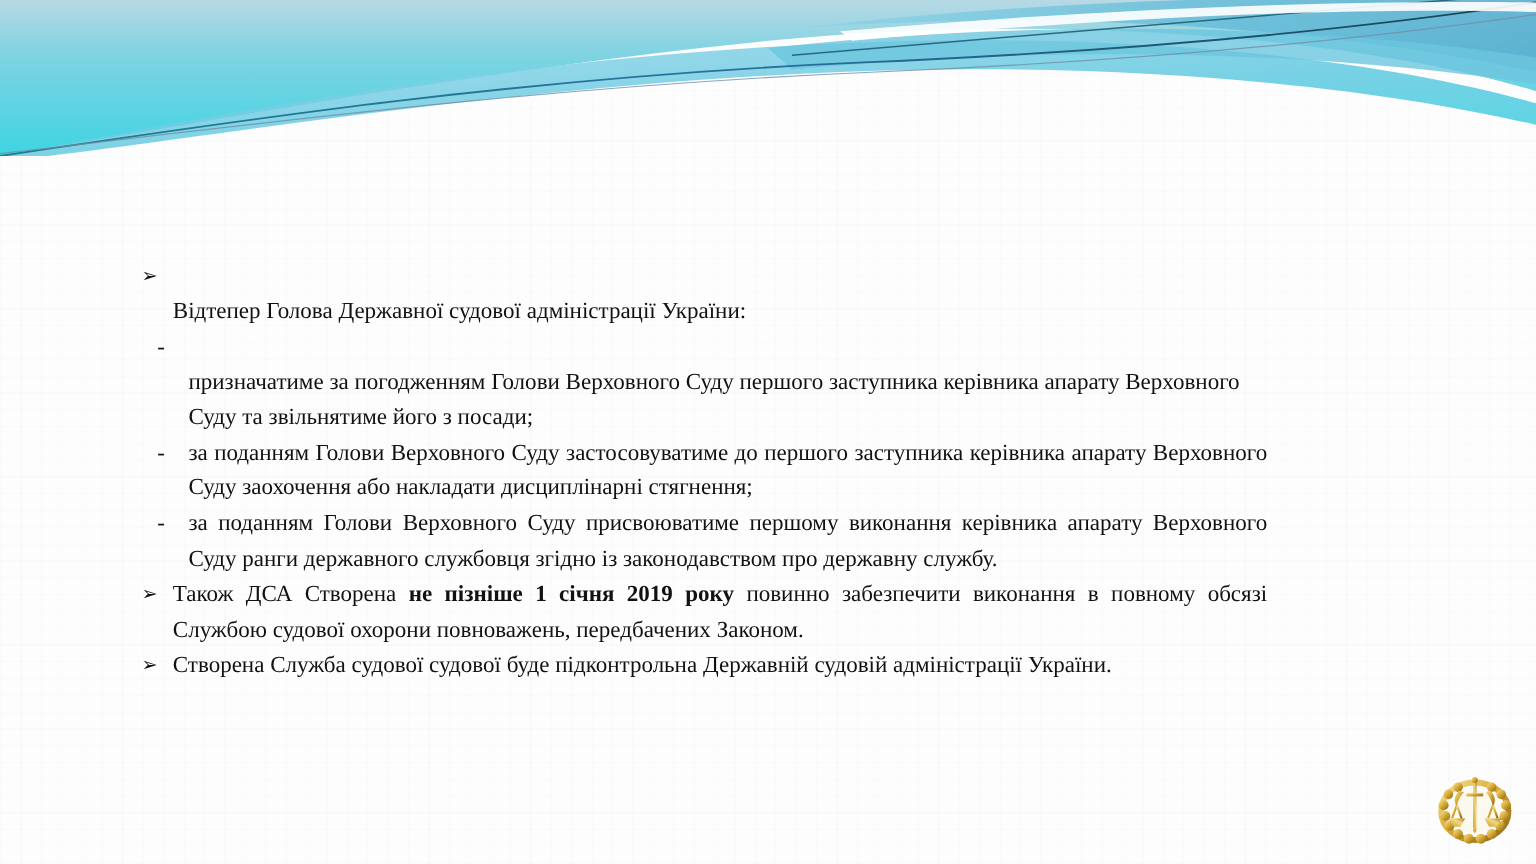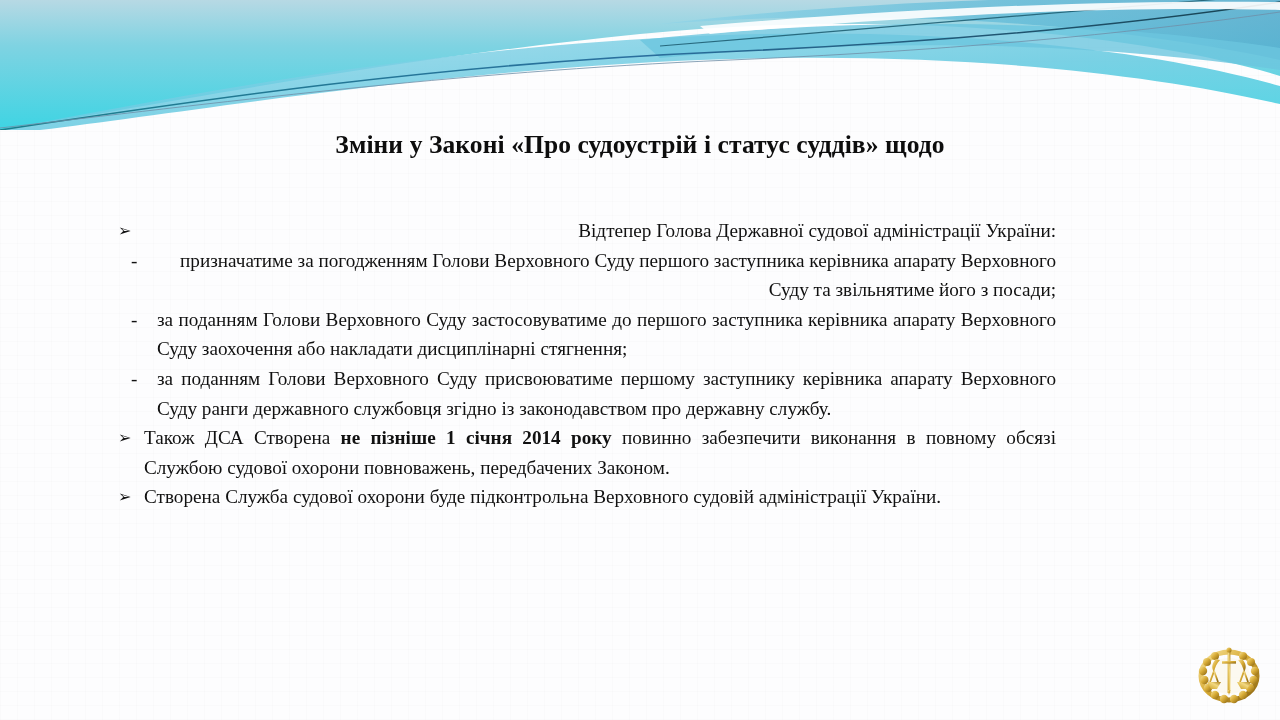--- a/index.html
+++ b/index.html
@@ -76,21 +76,22 @@
   .marker.dash {
     width: 26px;
     padding-left: 3px;
   }
   .bullet-text {
     flex: 1 1 auto;
     text-align: justify;
     text-justify: inter-word;
   }
   .bullet-text.no-justify {
-    text-align: right;
+    text-align: left;
+    margin-top: 29px;
   }
   .bullet-text b {
     font-weight: bold;
   }
   .level-1 { margin-left: 0px; }
   .level-2 { margin-left: 10px; }
   #emblem {
     position: absolute;
     left: 1196px;
     top: 641px;
@@ -139,21 +140,20 @@
     <path d="M640,40 C880,14 1110,22 1280,48 L1280,70 C1110,44 890,36 660,58 Z" fill="#6cc6df" opacity="0.8"></path>
 
     <path d="M0,130 C200,100 440,64 720,52 C980,41 1160,20 1280,2" fill="none" stroke="url(#thinLine)" stroke-width="1.6"></path>
     <path d="M0,128 C210,104 450,72 730,60 C990,49 1170,28 1280,12" fill="none" stroke="#6f8fa8" stroke-width="1" opacity="0.8"></path>
     <path d="M660,46 C900,26 1110,10 1280,-6" fill="none" stroke="#1f5f73" stroke-width="1.2" opacity="0.9"></path>
 
     <path d="M700,26 C930,6 1130,0 1280,2 L1280,10 C1120,6 930,14 710,34 Z" fill="#ffffff" opacity="0.9"></path>
   </svg>
 
   <div id="title-block">
-    <div class="title-line">Зміни у Законі «Про судоустрій і статус суддів» щодо</div>
   </div>
 
   <div id="body-block">
 
     <div class="bullet-row level-1">
       <span class="marker arrow">➢</span>
       <span class="bullet-text no-justify">Відтепер Голова Державної судової адміністрації України:</span>
     </div>
 
     <div class="bullet-row level-2">
@@ -161,33 +161,33 @@
       <span class="bullet-text no-justify">призначатиме за погодженням Голови Верховного Суду першого заступника керівника апарату Верховного Суду та звільнятиме його з посади;</span>
     </div>
 
     <div class="bullet-row level-2">
       <span class="marker dash">-</span>
       <span class="bullet-text">за поданням Голови Верховного Суду застосовуватиме до першого заступника керівника апарату Верховного Суду заохочення або накладати дисциплінарні стягнення;</span>
     </div>
 
     <div class="bullet-row level-2">
       <span class="marker dash">-</span>
-      <span class="bullet-text">за поданням Голови Верховного Суду присвоюватиме першому заступнику керівника апарату Верховного Суду ранги державного службовця згідно із законодавством про державну службу.</span>
+      <span class="bullet-text">за поданням Голови Верховного Суду присвоюватиме першому виконання керівника апарату Верховного Суду ранги державного службовця згідно із законодавством про державну службу.</span>
     </div>
 
     <div class="bullet-row level-1">
       <span class="marker arrow">➢</span>
       <span class="bullet-text">
-        <span>Також ДСА Створена </span><b>не пізніше 1 січня 2014 року</b><span> повинно забезпечити виконання в повному обсязі Службою судової охорони повноважень, передбачених Законом.</span>
+        <span>Також ДСА Створена </span><b>не пізніше 1 січня 2019 року</b><span> повинно забезпечити виконання в повному обсязі Службою судової охорони повноважень, передбачених Законом.</span>
       </span>
     </div>
 
     <div class="bullet-row level-1">
       <span class="marker arrow">➢</span>
-      <span class="bullet-text">Створена Служба судової охорони буде підконтрольна Верховного судовій адміністрації України.</span>
+      <span class="bullet-text">Створена Служба судової судової буде підконтрольна Державній судовій адміністрації України.</span>
     </div>
 
   </div>
 
   <svg id="emblem" viewBox="0 0 66 66">
     <defs>
       <linearGradient id="goldGrad" x1="0" y1="0" x2="1" y2="1">
         <stop offset="0%" stop-color="#f7e39b"></stop>
         <stop offset="45%" stop-color="#d9ad38"></stop>
         <stop offset="100%" stop-color="#8a6410"></stop>

